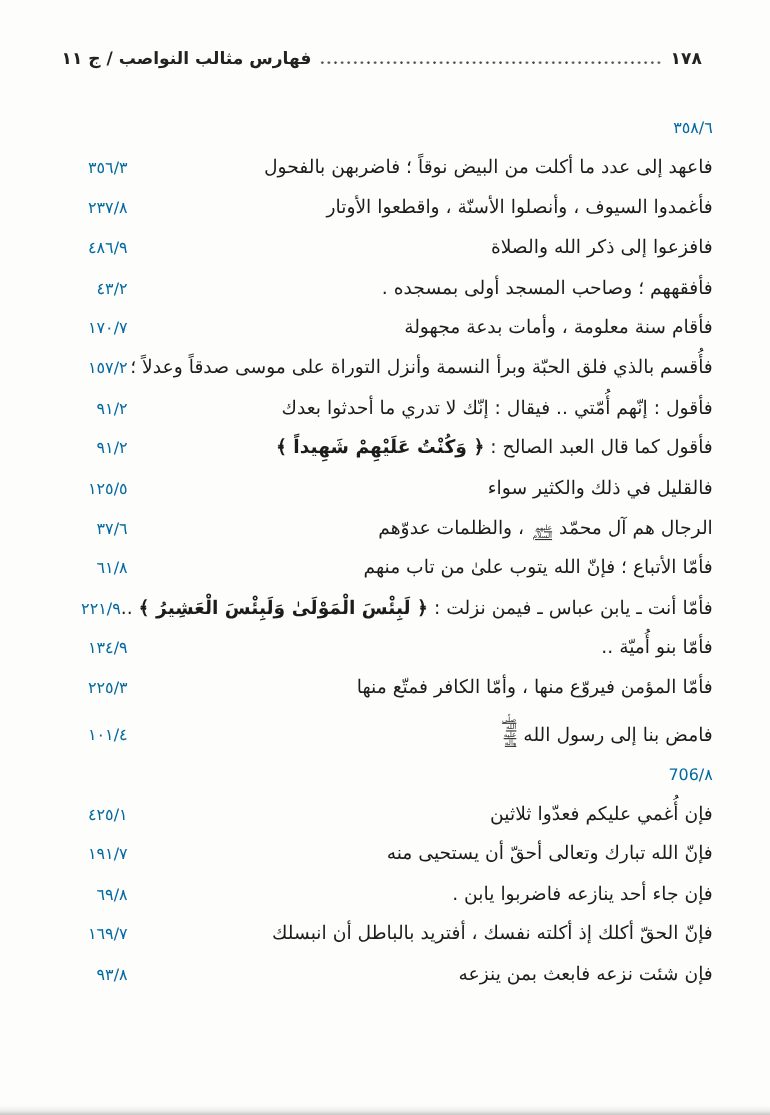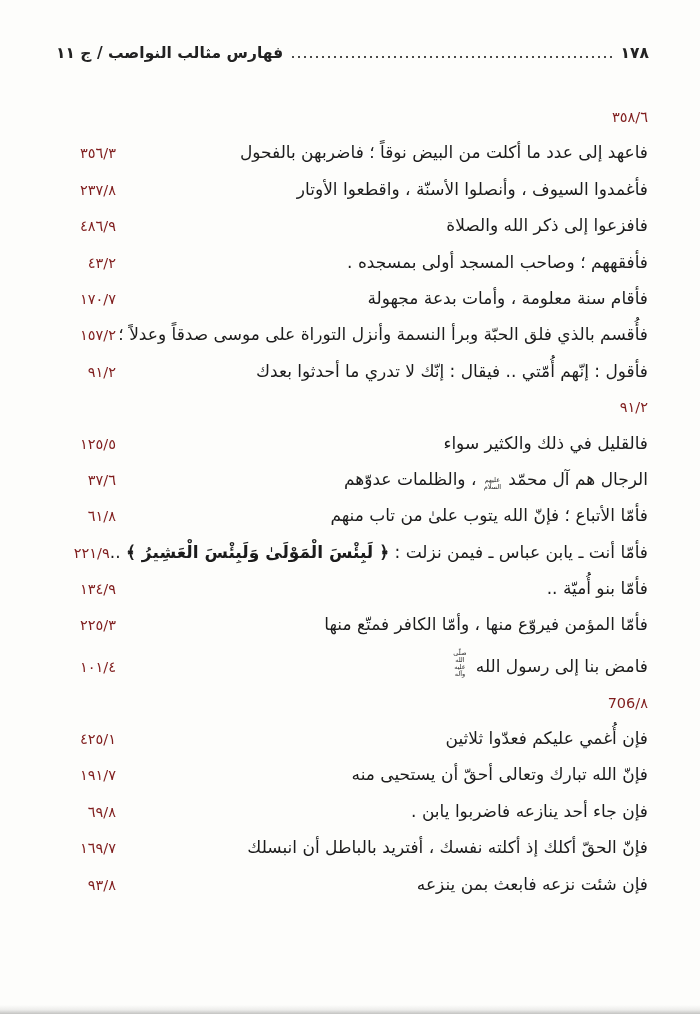--- a/index.html
+++ b/index.html
@@ -11,21 +11,21 @@
     overflow: hidden;
   }
   .page {
     position: relative;
     width: 700px; height: 1014px;
     background: #fdfdfb;
   }
   
   .header {
     position: absolute;
-    top: 44px; left: 56px; right: 51px;
+    top: 44px; left: 56px; right: 62px;
     display: flex;
     direction: ltr;
     align-items: baseline;
     font-weight: bold;
     font-size: 15.5px;
     color: #222;
   }
   .header-title { direction: rtl; white-space: nowrap; }
   .page-number { white-space: nowrap; letter-spacing: 1px; }
   .leader {
@@ -56,35 +56,36 @@
     font-size: 17px;
     white-space: nowrap;
     color: #1c1c1c;
   }
   .entry-text .quran-verse { font-weight: bold; }
   .entry-text .honorific-mark {
     display: inline-block;
     width: 19px;
     font-size: 6.5px;
     line-height: 1.1;
-    text-align: center;
+    text-align: right;
     vertical-align: -4px;
     font-weight: normal;
     white-space: normal;
     color: #2a2a2a;
     margin: 0 1px;
+    text-decoration: underline;
   }
   .entry-ref {
     direction: ltr;
     width: 60px;
     min-width: 60px;
     text-align: right;
     font-size: 14.5px;
     white-space: nowrap;
-    color: #7f1d1d;
+    color: #0369a1;
   }
   
   .bottom-edge {
     position: absolute;
     left: 0; right: 0; bottom: 0;
     height: 9px;
     background: linear-gradient(to bottom, rgba(90,90,90,0) 0%, rgba(90,90,90,0.10) 55%, rgba(60,60,60,0.30) 100%);
   }
 </style>
 </head>
@@ -146,20 +147,23 @@
     </div>
 
     <div class="row">
       <span class="entry-text">
         <span>فأقول : إنّهم أُمّتي .. فيقال : إنّك لا تدري ما أحدثوا بعدك</span><span></span>
       </span>
       <span class="entry-ref">٩١/٢</span>
     </div>
 
     <div class="row">
+      <span class="entry-text">
+        <span>فأقول كما قال العبد الصالح : </span><span class="quran-verse">﴿ وَكُنْتُ عَلَيْهِمْ شَهِيداً ﴾</span><span></span>
+      </span>
       <span class="entry-ref">٩١/٢</span>
     </div>
 
     <div class="row">
       <span class="entry-text">
         <span>فالقليل في ذلك والكثير سواء</span><span></span>
       </span>
       <span class="entry-ref">١٢٥/٥</span>
     </div>
 

